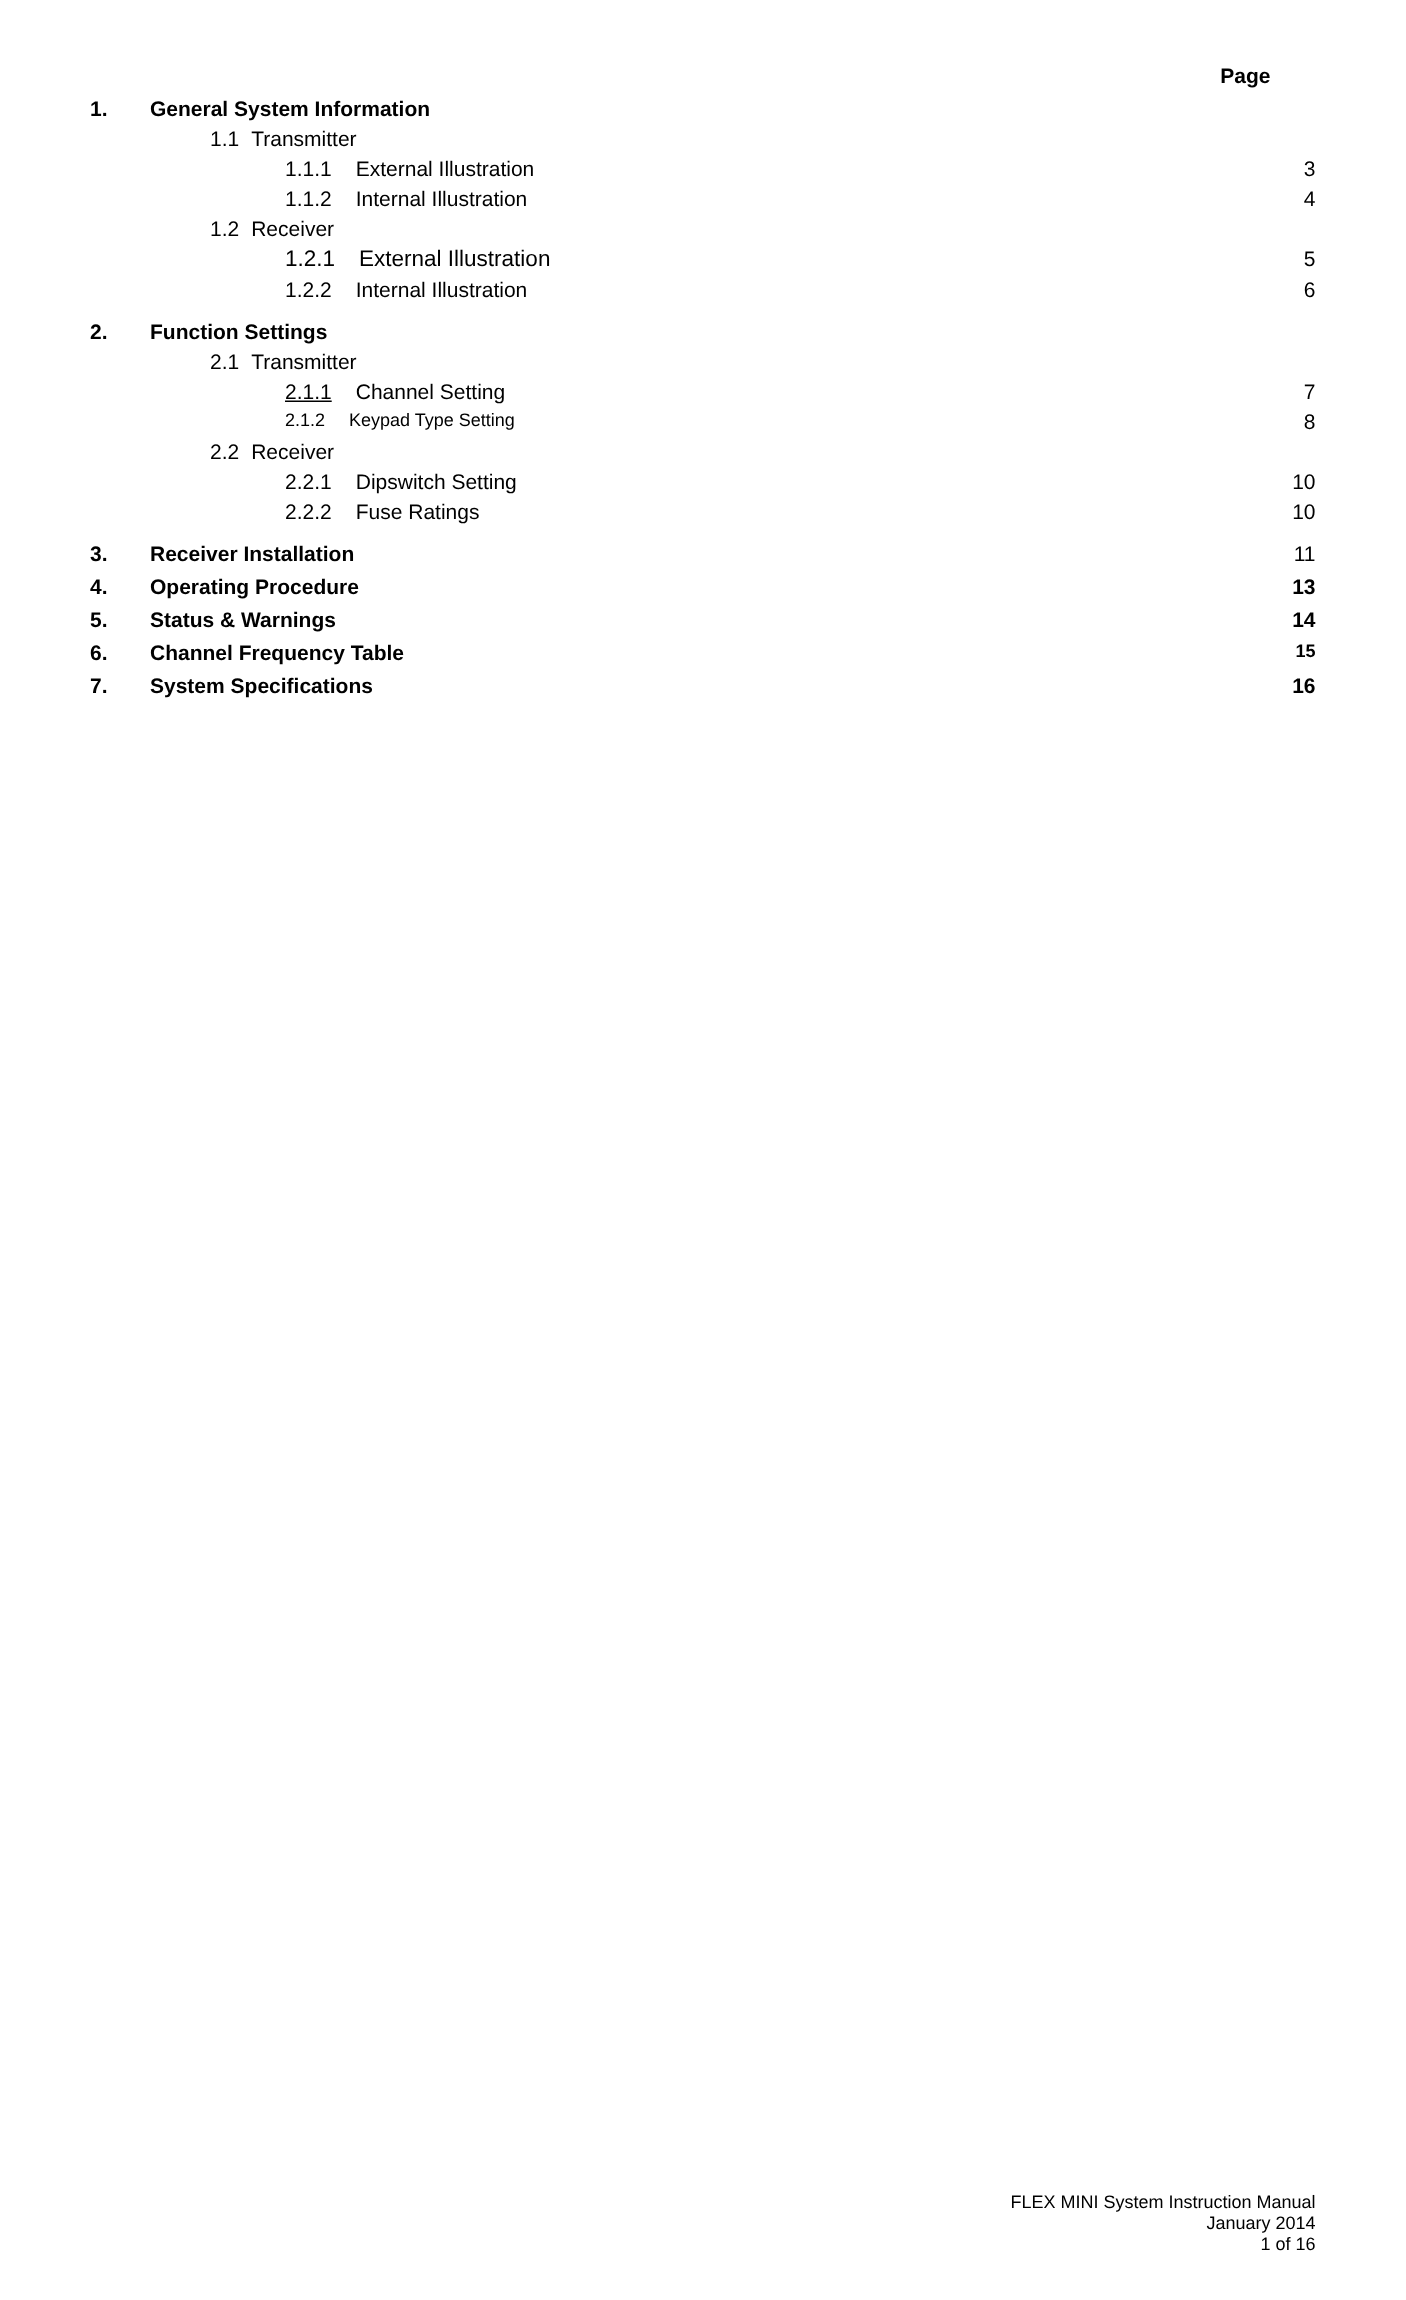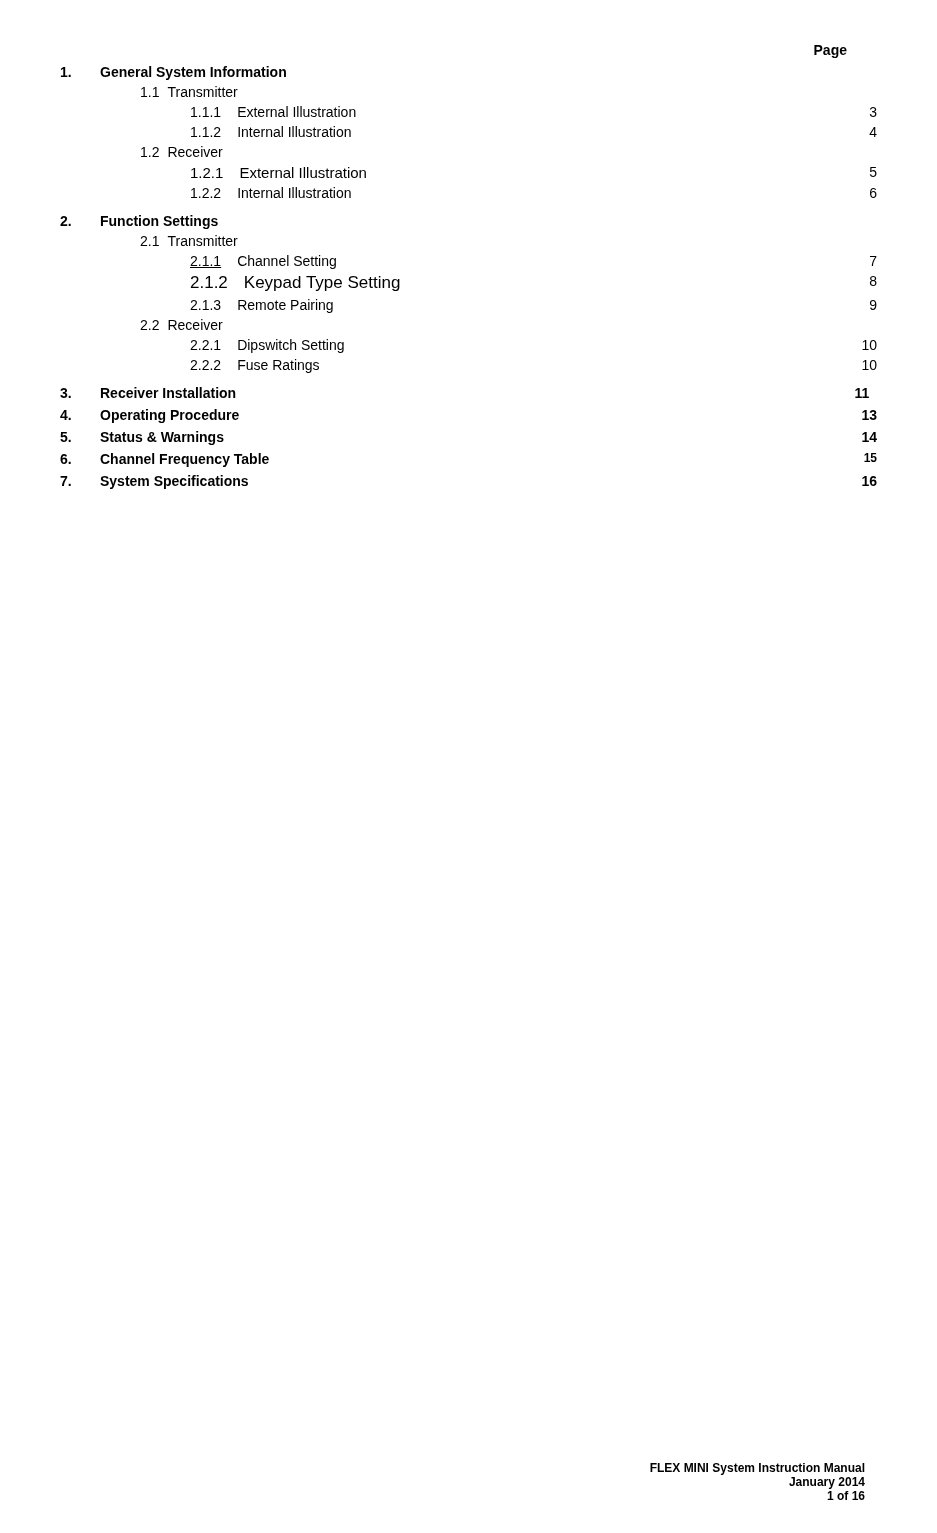--- a/index.html
+++ b/index.html
@@ -39,25 +39,24 @@
     }
 
     .toc-table td {
       padding: 2px 0;
       vertical-align: top;
     }
 
     .footer {
       position: absolute;
       bottom: 30px;
-      right: 72px;
+      right: 60px;
       text-align: right;
       font-size: 12px;
       color: #000;
-      font-weight: bold;
     }
   </style>
 </head>
 <body>
 
 <div class="page">
 
 
   <table class="toc-table">
     <colgroup>
@@ -119,27 +118,22 @@
         <td style="font-size:14px;padding-left:40px;vertical-align:top;padding-top:2px;"><span style="margin-right:8px;">2.1</span>Transmitter</td>
         <td style="text-align:right;font-size:14px;vertical-align:top;padding-top:2px;"></td>
       </tr>
         <tr>
           <td></td>
           <td style="font-size:14px;padding-left:90px;vertical-align:top;padding-top:2px;"><span style="margin-right:16px;text-decoration:underline;">2.1.1</span>Channel Setting</td>
           <td style="text-align:right;font-size:14px;vertical-align:top;padding-top:2px;">7</td>
         </tr>
         <tr>
           <td></td>
-          <td style="font-size:17px;padding-left:90px;vertical-align:top;padding-top:2px;"><span style="margin-right:16px;">2.1.2</span>Keypad Type Setting</td>
+          <td style="font-size:12px;padding-left:90px;vertical-align:top;padding-top:2px;"><span style="margin-right:16px;">2.1.2</span>Keypad Type Setting</td>
           <td style="text-align:right;font-size:14px;vertical-align:top;padding-top:2px;">8</td>
-        </tr>
-        <tr>
-          <td></td>
-          <td style="font-size:14px;padding-left:90px;vertical-align:top;padding-top:2px;"><span style="margin-right:16px;">2.1.3</span>Remote Pairing</td>
-          <td style="text-align:right;font-size:14px;vertical-align:top;padding-top:2px;">9</td>
         </tr>
         <tr>
         <td></td>
         <td style="font-size:14px;padding-left:40px;vertical-align:top;padding-top:2px;"><span style="margin-right:8px;">2.2</span>Receiver</td>
         <td style="text-align:right;font-size:14px;vertical-align:top;padding-top:2px;"></td>
       </tr>
         <tr>
           <td></td>
           <td style="font-size:14px;padding-left:90px;vertical-align:top;padding-top:2px;"><span style="margin-right:16px;">2.2.1</span>Dipswitch Setting</td>
           <td style="text-align:right;font-size:14px;vertical-align:top;padding-top:2px;">10</td>
@@ -148,21 +142,21 @@
           <td></td>
           <td style="font-size:14px;padding-left:90px;vertical-align:top;padding-top:2px;"><span style="margin-right:16px;">2.2.2</span>Fuse Ratings</td>
           <td style="text-align:right;font-size:14px;vertical-align:top;padding-top:2px;">10</td>
         </tr>
         <tr>
           <td colspan="3" style="height:6px;"></td>
         </tr>
         <tr>
       <td style="font-weight:bold;font-size:14px;vertical-align:top;padding-top:4px;">3.</td>
       <td style="font-weight:bold;font-size:14px;vertical-align:top;padding-top:4px;">Receiver Installation</td>
-      <td style="text-align:center;font-weight:bold;font-size:14px;vertical-align:top;padding-top:4px;">11</td>
+      <td style="text-align:right;font-weight:normal;font-size:14px;vertical-align:top;padding-top:4px;">11</td>
     </tr>
         <tr>
       <td style="font-weight:bold;font-size:14px;vertical-align:top;padding-top:4px;">4.</td>
       <td style="font-weight:bold;font-size:14px;vertical-align:top;padding-top:4px;">Operating Procedure</td>
       <td style="text-align:right;font-weight:bold;font-size:14px;vertical-align:top;padding-top:4px;">13</td>
     </tr>
         <tr>
       <td style="font-weight:bold;font-size:14px;vertical-align:top;padding-top:4px;">5.</td>
       <td style="font-weight:bold;font-size:14px;vertical-align:top;padding-top:4px;">Status &amp; Warnings</td>
       <td style="text-align:right;font-weight:bold;font-size:14px;vertical-align:top;padding-top:4px;">14</td>

